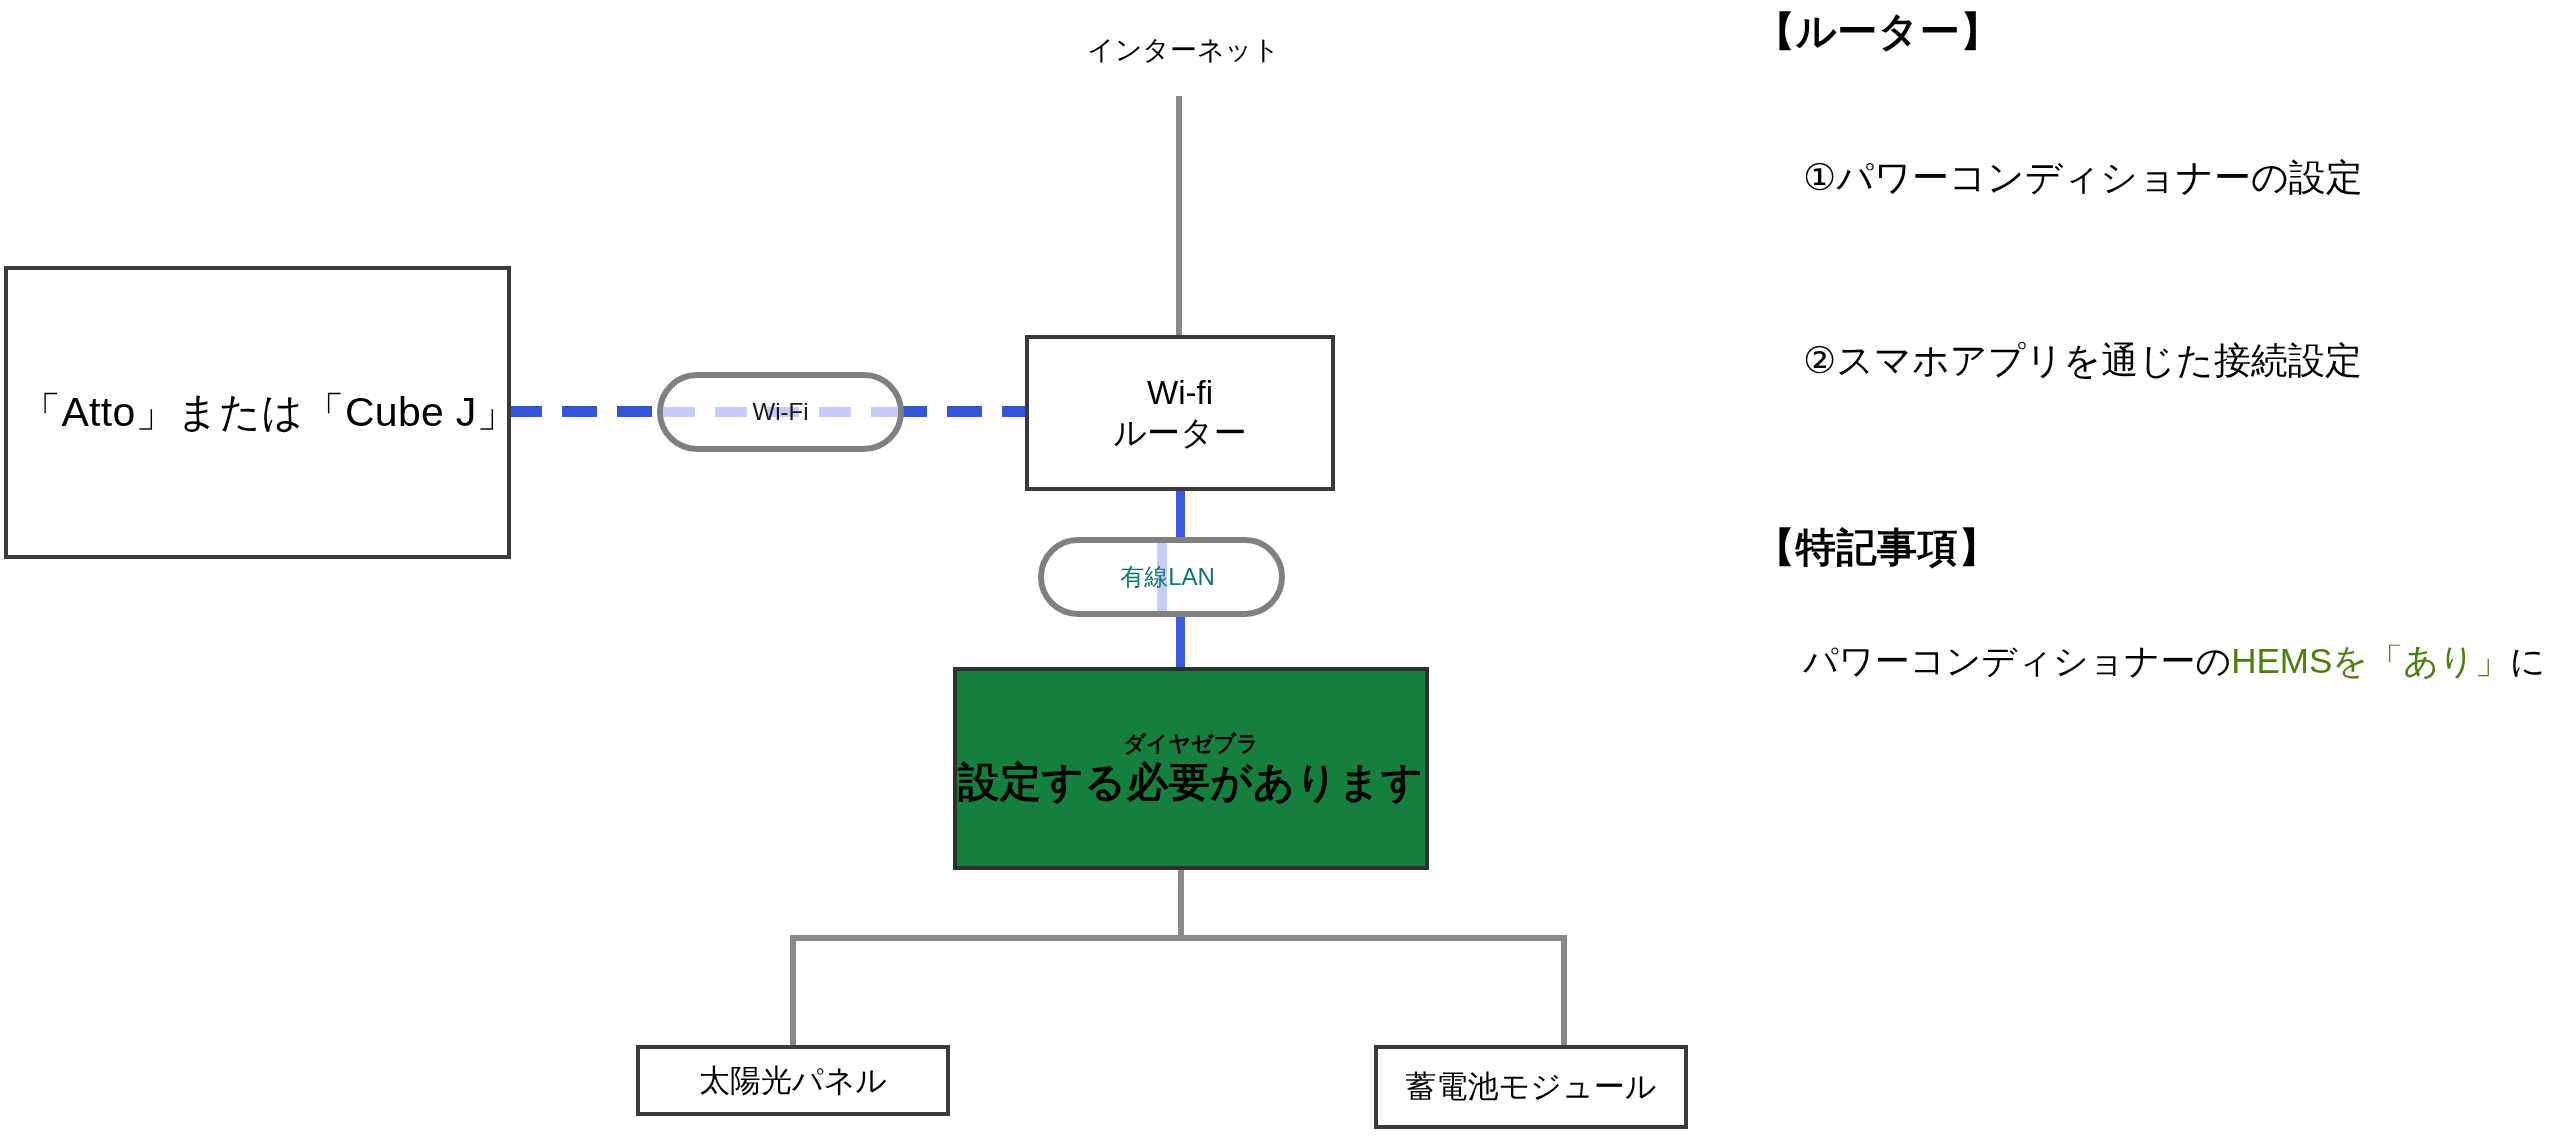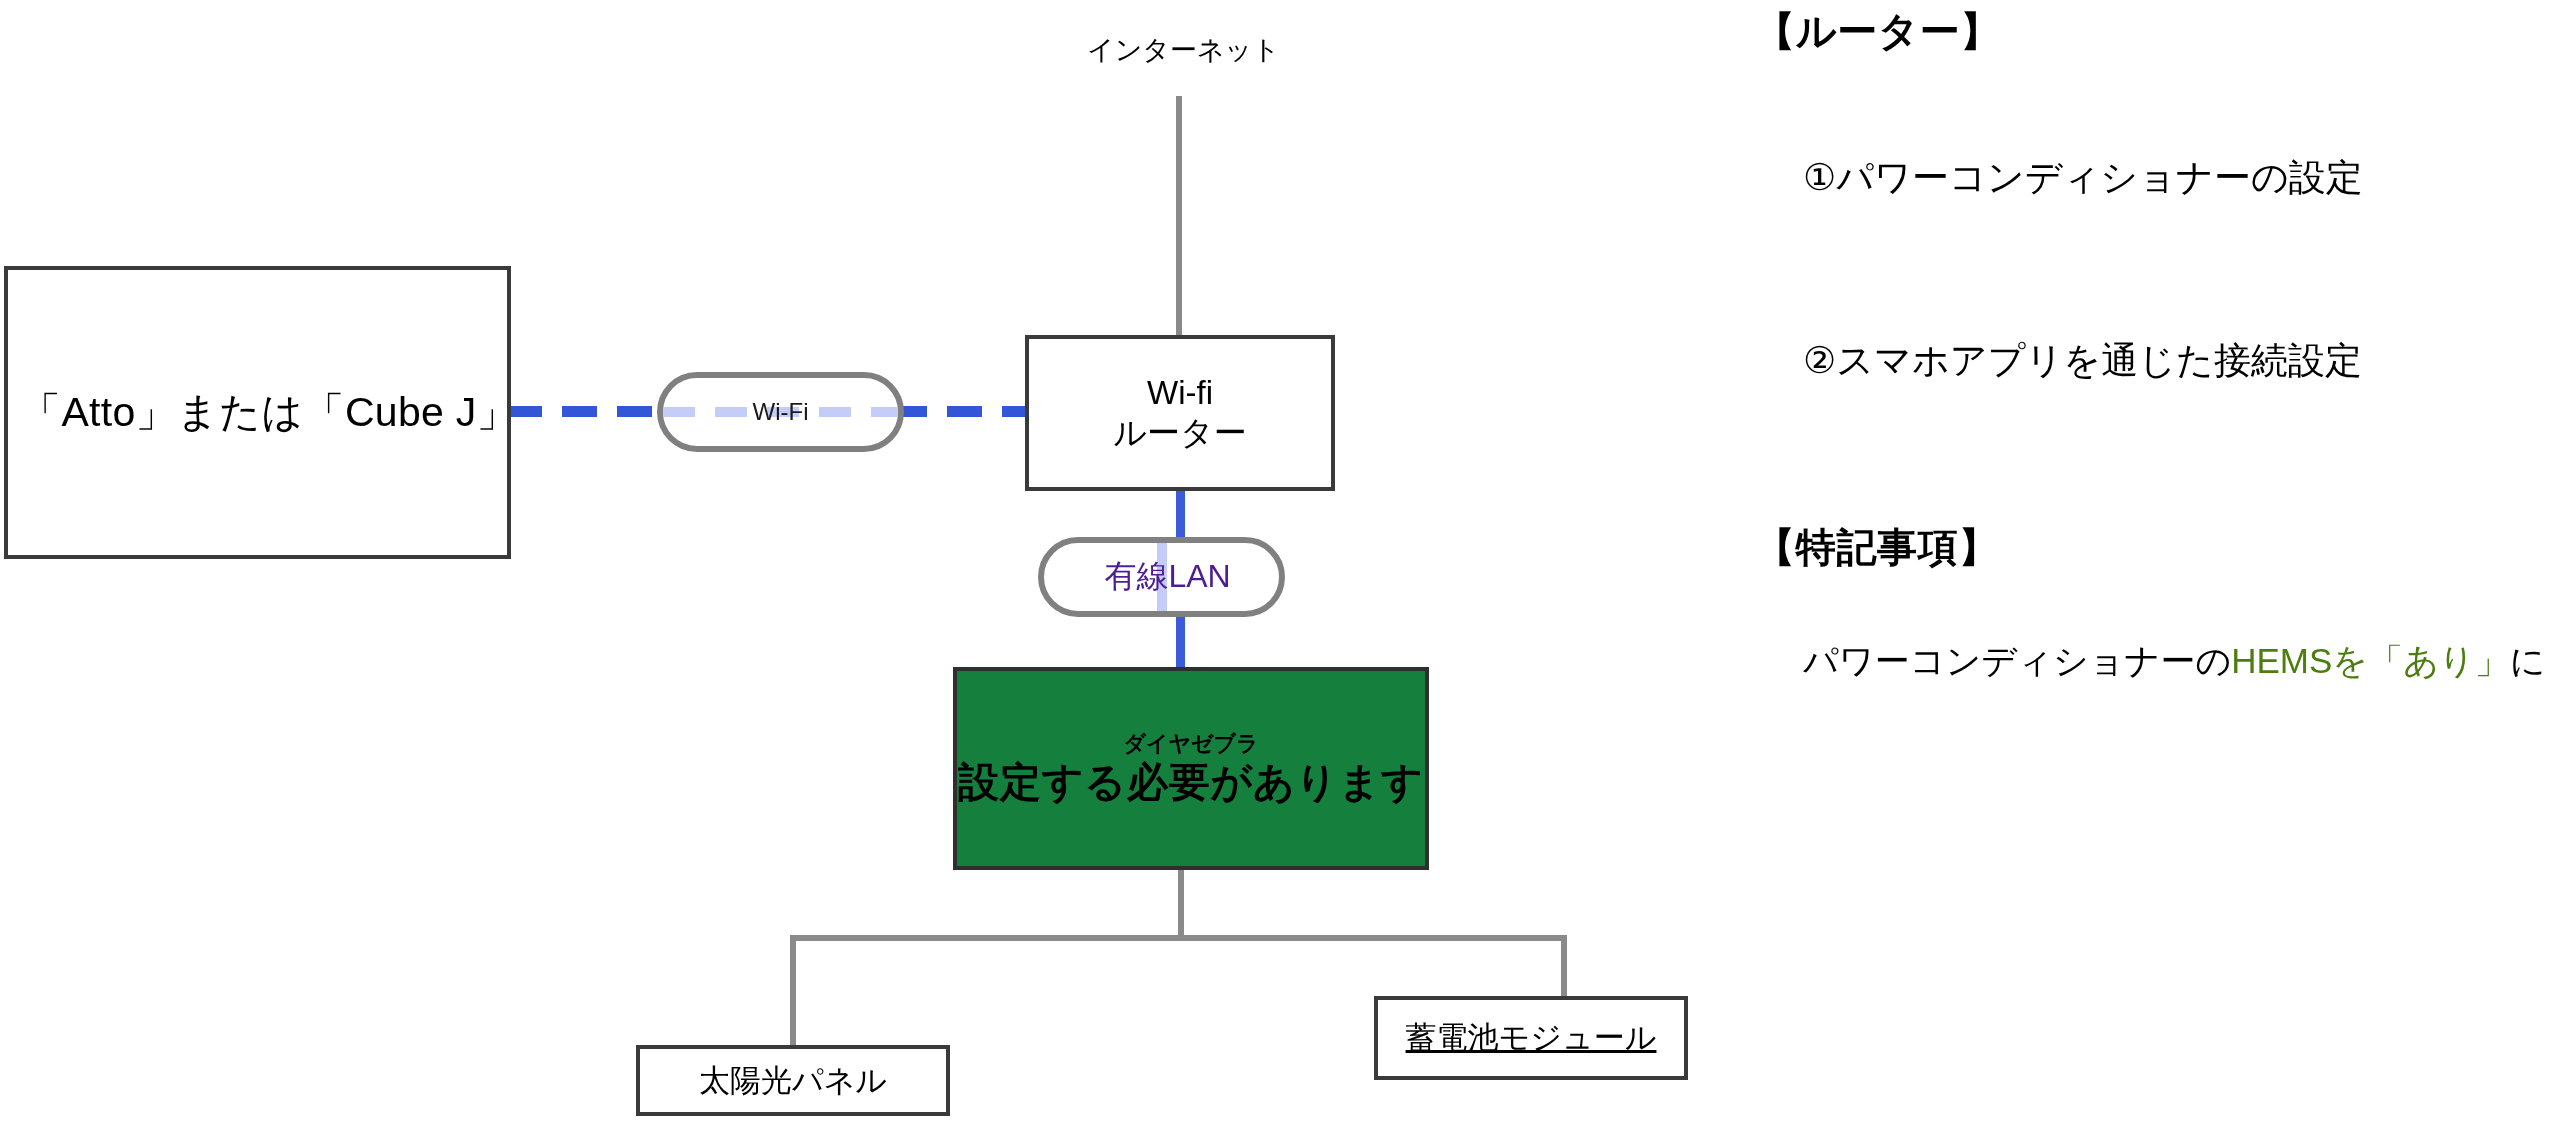--- a/index.html
+++ b/index.html
@@ -33,37 +33,37 @@
   #router-box .line2{font-size:33px;}
 
   #pc-box{left:953px;top:667px;width:476px;height:203px;
           background:#15803d;border-color:#2f2f2f;}
   #pc-box .sub{font-size:22px;font-weight:bold;line-height:1.1;margin-bottom:4px;}
   #pc-box .main{font-size:41px;font-weight:bold;line-height:1.1;letter-spacing:0.7px;}
 
   #solar-box{left:636px;top:1045px;width:314px;height:71px;}
   #solar-box .line1{font-size:31px;}
 
-  #battery-box{left:1374px;top:996px;width:314px;height:84px;text-decoration:underline;}
+  #battery-box{left:1374px;top:1045px;width:314px;height:84px;}
   #battery-box .line1{font-size:31px;}
 
   
   .pill{
     position:absolute;
     border:6px solid #808080;
     border-radius:665px;
     background:#ffffff;
     box-sizing:border-box;
     display:flex;align-items:center;justify-content:center;
     z-index:8;
   }
   #wifi-pill{left:657px;top:372px;width:247px;height:80px;}
   #wifi-pill .t{font-size:24px;color:#1a1a1a;position:relative;z-index:3;}
   #lan-pill{left:1038px;top:537px;width:247px;height:80px;}
-  #lan-pill .t{font-size:32px;color:#4c1d95;position:relative;z-index:3;margin-left:12px;}
+  #lan-pill .t{font-size:24px;color:#0f766e;position:relative;z-index:3;margin-left:12px;}
 
   
   #wifi-pill .inner-dash{
     position:absolute;left:0;right:0;top:50%;height:9.3px;margin-top:-4.7px;
     background:repeating-linear-gradient(to right,
        #c3cdf7 0 32px, #ffffff 32px 52px);
     z-index:1;
   }
   
   #lan-pill .inner-line{

